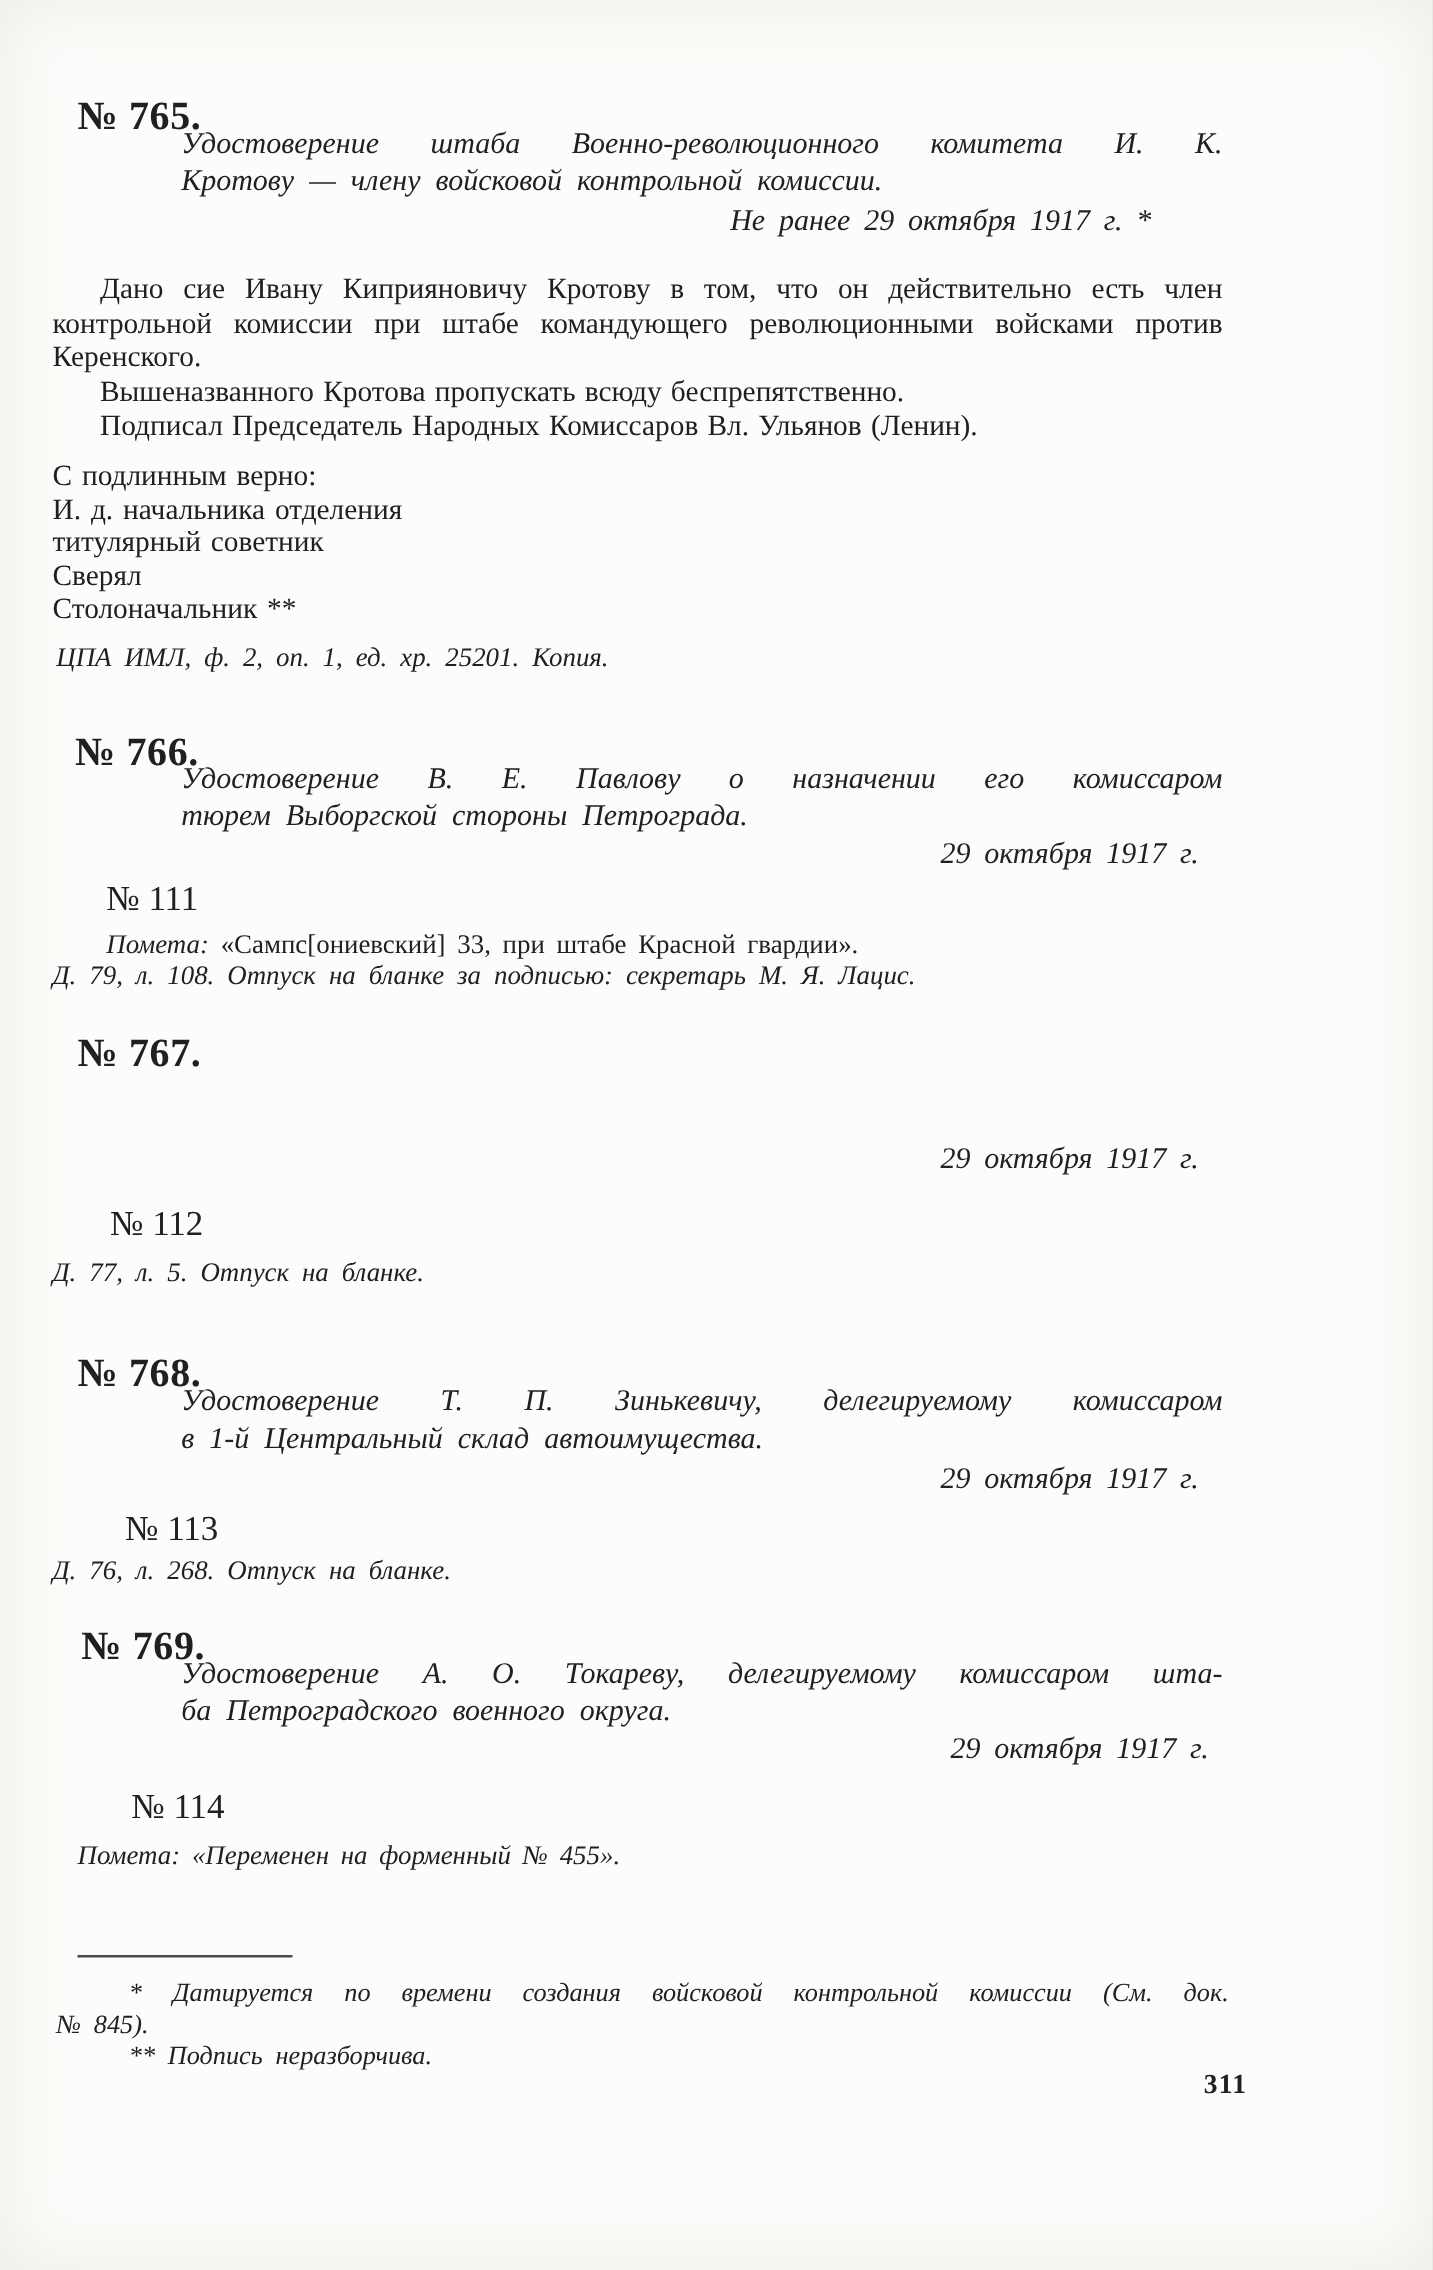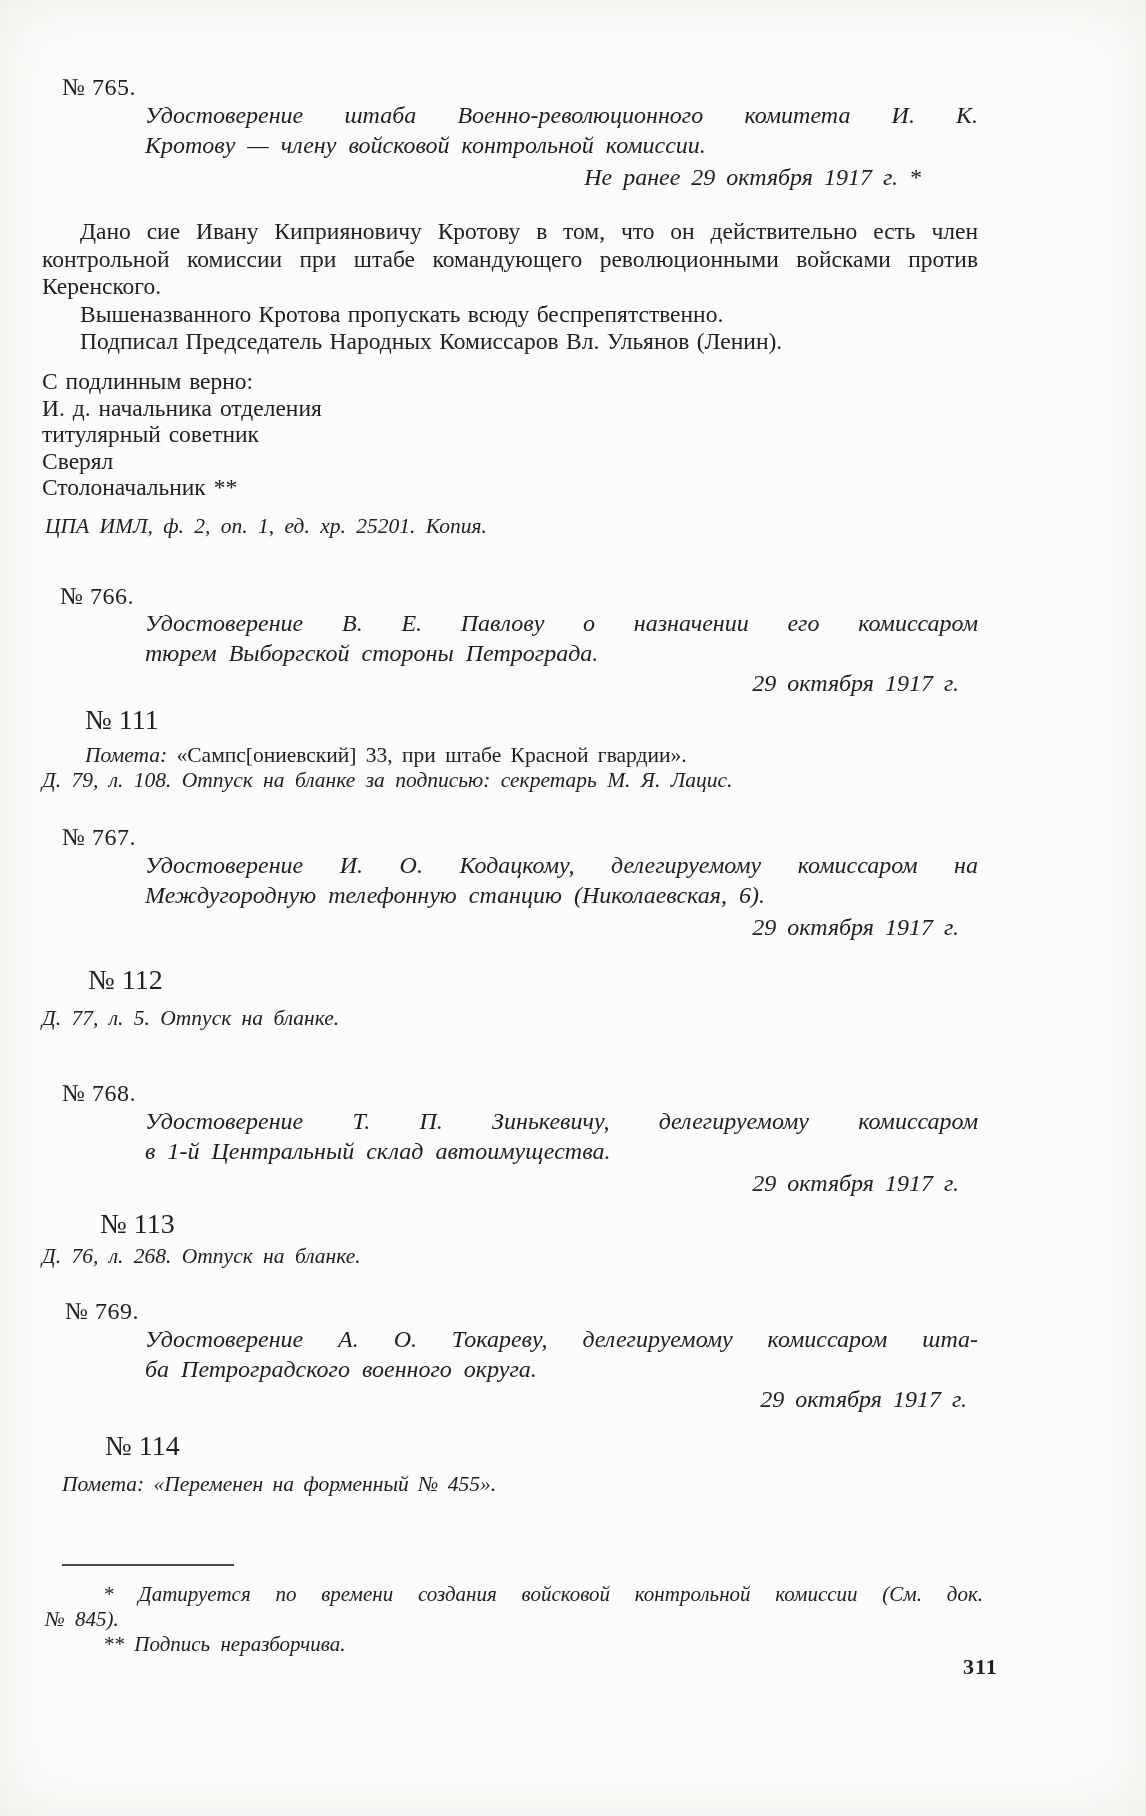--- a/index.html
+++ b/index.html
@@ -11,21 +11,21 @@
     position:relative;
     width:1146px;
     height:1816px;
     margin:0 auto;
     background:#fcfcfa;
     color:#202020;
     overflow:hidden;
     box-shadow:inset 0 0 60px rgba(120,115,105,.12);
   }
   .abs{position:absolute;}
-  .num-label{font-size:24px;font-weight:normal;letter-spacing:.5px;}
+  .num-label{font-size:32px;font-weight:bold;letter-spacing:.5px;}
   .doc-title{width:833px;font-style:italic;font-size:24px;line-height:30px;word-spacing:6px;}
   .jl{text-align:justify;text-align-last:justify;}
   .doc-date{left:56px;width:936px;text-align:right;box-sizing:border-box;
     font-style:italic;font-size:24px;word-spacing:5px;}
   .body-text{width:936px;font-size:23.5px;line-height:27.5px;text-align:justify;word-spacing:1.5px;}
   .body-text p{margin:0;text-indent:38px;}
   .sig-block{left:42px;width:936px;text-align:left;box-sizing:border-box;
     font-size:23.5px;line-height:26.5px;word-spacing:2px;}
   .registry{font-size:28px;}
   .src{font-style:italic;font-size:21.5px;word-spacing:5px;line-height:24.5px;}
@@ -68,24 +68,20 @@
   </div>
   <div class="abs doc-date" style="top:670px;padding-right:33px;">29 октября 1917 г.</div>
   <div class="abs registry" style="left:85px;top:704px;">№ 111</div>
   <div class="abs pometa" style="left:85px;top:743px;">
     <span class="pl">Помета:</span>
     <span>«Сампс[ониевский] 33, при штабе Красной гвардии».</span>
   </div>
   <div class="abs src" style="left:42px;top:768px;">Д. 79, л. 108. Отпуск на бланке за подписью: секретарь М. Я. Лацис.</div>
 
   <div class="abs num-label" style="left:62px;top:824px;">№ 767.</div>
-  <div class="abs doc-title" style="left:145px;top:850px;">
-    <div class="jl">Удостоверение И. О. Кодацкому, делегируемому комиссаром на</div>
-    <div>Междугородную телефонную станцию (Николаевская, 6).</div>
-  </div>
   <div class="abs doc-date" style="top:914px;padding-right:33px;">29 октября 1917 г.</div>
   <div class="abs registry" style="left:88px;top:964px;">№ 112</div>
   <div class="abs src" style="left:42px;top:1006px;">Д. 77, л. 5. Отпуск на бланке.</div>
 
   <div class="abs num-label" style="left:62px;top:1080px;">№ 768.</div>
   <div class="abs doc-title" style="left:145px;top:1106px;">
     <div class="jl">Удостоверение Т. П. Зинькевичу, делегируемому комиссаром</div>
     <div>в 1-й Центральный склад автоимущества.</div>
   </div>
   <div class="abs doc-date" style="top:1170px;padding-right:33px;">29 октября 1917 г.</div>

